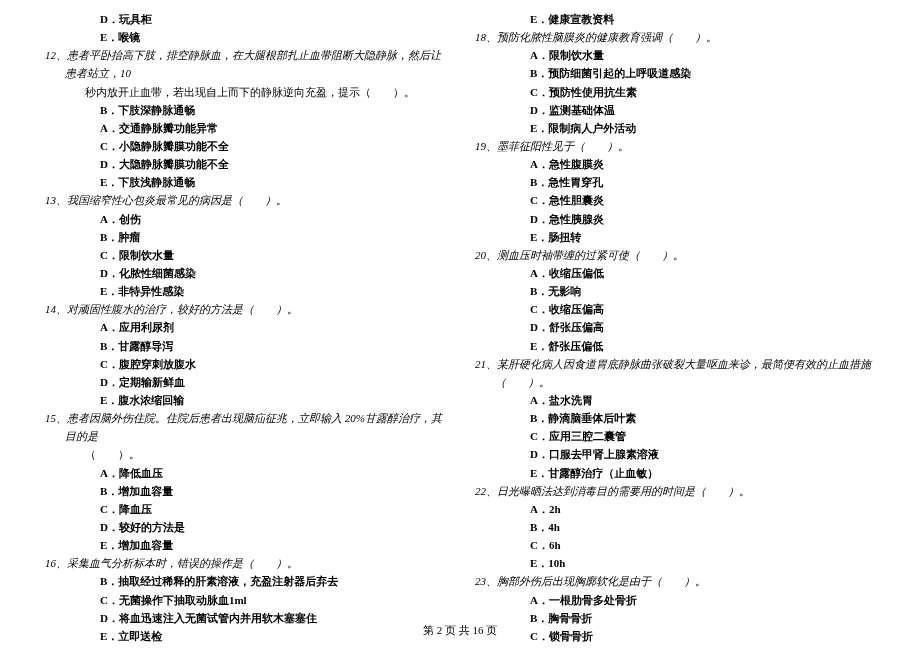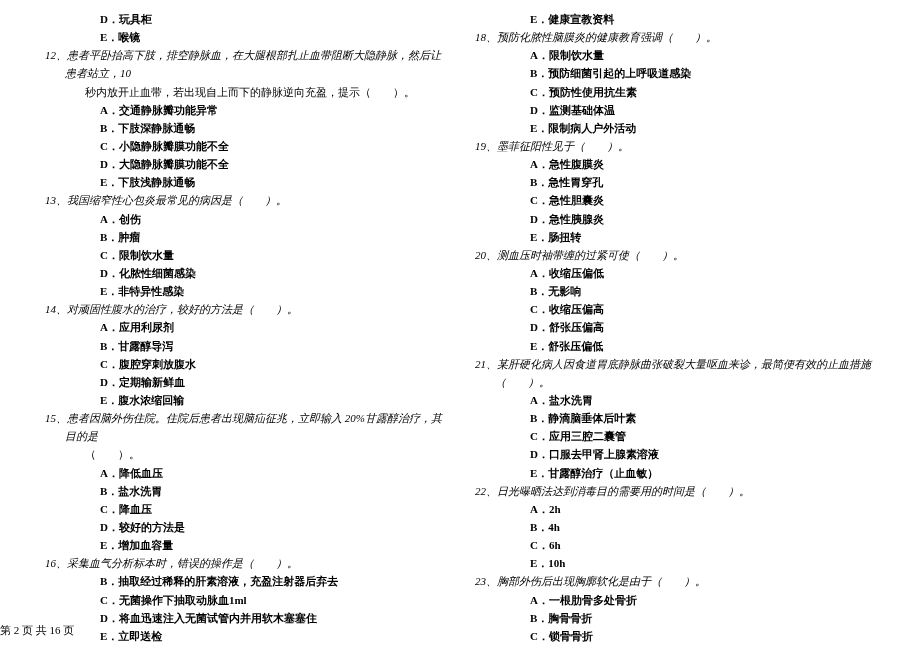--- a/index.html
+++ b/index.html
@@ -33,54 +33,54 @@
       font-style: italic;
     }
     .question-indent {
       padding-left: 40px;
     }
     .footer {
       position: absolute;
       bottom: 12px;
       left: 0;
       right: 0;
-      text-align: left;
+      text-align: center;
       font-size: 11px;
     }
   </style>
 </head>
 <body>
 
 <div class="page">
   <div class="column column-left">
     <div class="option">D．玩具柜</div>
     <div class="option">E．喉镜</div>
     <div class="question">12、患者平卧抬高下肢，排空静脉血，在大腿根部扎止血带阻断大隐静脉，然后让患者站立，10</div>
     <div class="question-indent">秒内放开止血带，若出现自上而下的静脉逆向充盈，提示（　　）。</div>
+    <div class="option">B．下肢深静脉通畅</div>
     <div class="option">A．交通静脉瓣功能异常</div>
-    <div class="option">B．下肢深静脉通畅</div>
     <div class="option">C．小隐静脉瓣膜功能不全</div>
     <div class="option">D．大隐静脉瓣膜功能不全</div>
     <div class="option">E．下肢浅静脉通畅</div>
     <div class="question">13、我国缩窄性心包炎最常见的病因是（　　）。</div>
     <div class="option">A．创伤</div>
     <div class="option">B．肿瘤</div>
     <div class="option">C．限制饮水量</div>
     <div class="option">D．化脓性细菌感染</div>
     <div class="option">E．非特异性感染</div>
     <div class="question">14、对顽固性腹水的治疗，较好的方法是（　　）。</div>
     <div class="option">A．应用利尿剂</div>
     <div class="option">B．甘露醇导泻</div>
     <div class="option">C．腹腔穿刺放腹水</div>
     <div class="option">D．定期输新鲜血</div>
     <div class="option">E．腹水浓缩回输</div>
     <div class="question">15、患者因脑外伤住院。住院后患者出现脑疝征兆，立即输入 20%甘露醇治疗，其目的是</div>
     <div class="question-indent">（　　）。</div>
     <div class="option">A．降低血压</div>
-    <div class="option">B．盐水洗胃</div>
+    <div class="option">B．增加血容量</div>
     <div class="option">C．降血压</div>
     <div class="option">D．较好的方法是</div>
     <div class="option">E．增加血容量</div>
     <div class="question">16、采集血气分析标本时，错误的操作是（　　）。</div>
     <div class="option">B．抽取经过稀释的肝素溶液，充盈注射器后弃去</div>
     <div class="option">C．无菌操作下抽取动脉血1ml</div>
     <div class="option">D．将血迅速注入无菌试管内并用软木塞塞住</div>
     <div class="option">E．立即送检</div>
 
   </div>

